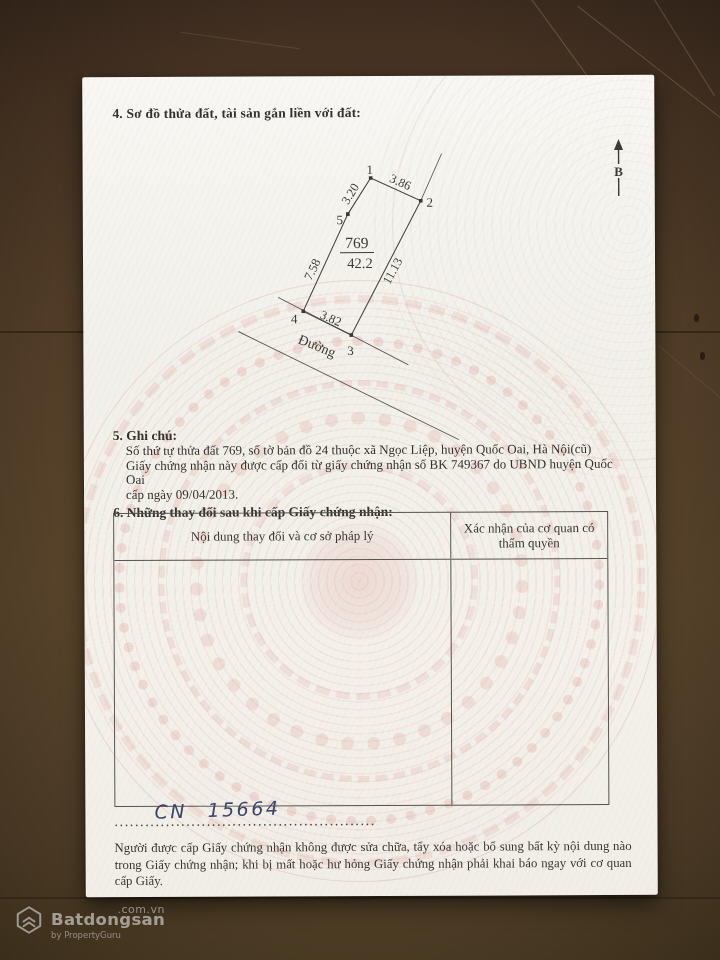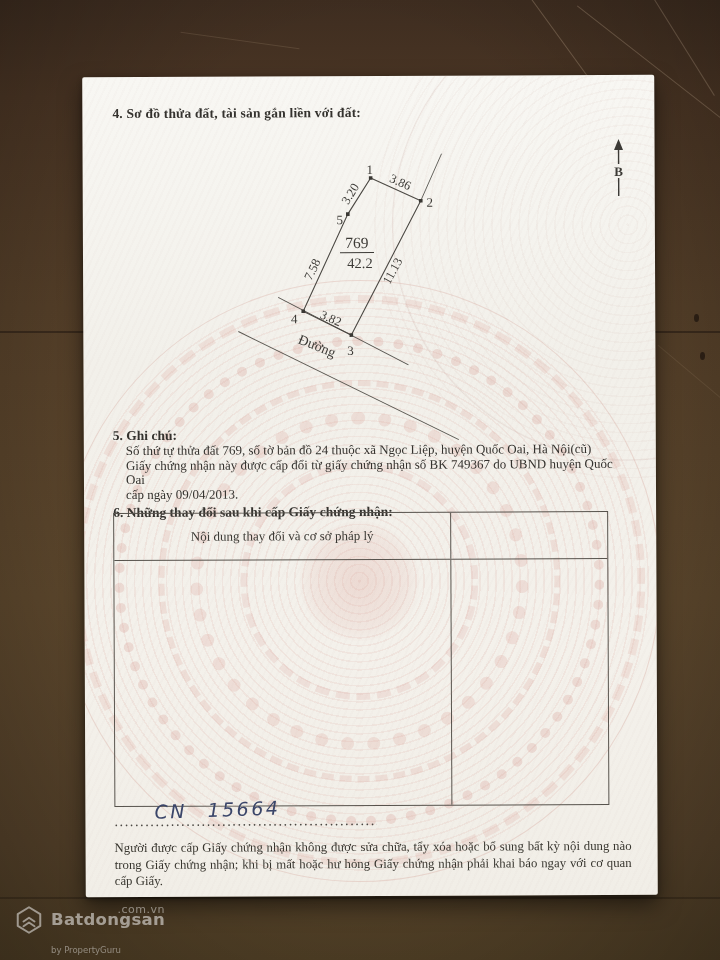--- a/index.html
+++ b/index.html
@@ -72,21 +72,21 @@
   }
   .footer-note{position:absolute;left:29px;top:763px;width:517px;font-size:12.8px;line-height:16.6px;text-align:justify;color:#38362f;}
 
   
   .brand{position:absolute;left:14px;top:903px;display:flex;align-items:flex-start;gap:7px;z-index:4;
     font-family:"DejaVu Sans",sans-serif;color:rgba(255,255,255,0.52);}
   .brand svg{margin-top:2px;}
   .brand-textcol{position:relative;padding-top:8px;}
   .brand-domain{position:absolute;right:0;top:0;font-size:11px;color:rgba(255,255,255,0.45);letter-spacing:0.5px;}
   .brand-name{font-size:16.5px;font-weight:600;letter-spacing:0.3px;line-height:17px;}
-  .brand-byline{font-size:8.5px;color:rgba(255,255,255,0.42);margin-top:17px;}
+  .brand-byline{font-size:8.5px;color:rgba(255,255,255,0.42);margin-top:2px;}
 </style>
 </head>
 <body>
 
 <div class="seam" style="top:331px"></div>
 <div class="seam" style="top:897px;background:rgba(25,16,10,0.3)"></div>
 <div class="scratch" style="left:495px;top:62px;width:165px;transform:rotate(54deg)"></div>
 <div class="scratch" style="left:555px;top:70px;width:210px;transform:rotate(38deg)"></div>
 <div class="scratch" style="left:615px;top:40px;width:130px;transform:rotate(58deg)"></div>
 <div class="scratch" style="left:180px;top:40px;width:120px;transform:rotate(8deg);opacity:0.5"></div>
@@ -161,20 +161,21 @@
       <div class="b">5. Ghi chú:</div>
       <div class="ind">Số thứ tự thửa đất 769, số tờ bản đồ 24 thuộc xã Ngọc Liệp, huyện Quốc Oai, Hà Nội(cũ)</div>
       <div class="ind">Giấy chứng nhận này được cấp đổi từ giấy chứng nhận số BK 749367 do UBND huyện Quốc Oai</div>
       <div class="ind">cấp ngày 09/04/2013.</div>
       <div class="b sec6-title">6. Những thay đổi sau khi cấp Giấy chứng nhận:</div>
     </div>
 
     <div class="chg-table">
       <div class="chg-head">
         <div class="c1">Nội dung thay đổi và cơ sở pháp lý</div>
+        <div class="c2">Xác nhận của cơ quan có thẩm quyền</div>
       </div>
       <div class="chg-body">
         <div class="c1"></div>
         <div class="c2"></div>
       </div>
     </div>
 
     <div class="registry">
       <span class="reg-dots">......................................................................</span>
       <span class="reg-hand">CN 15664</span>

